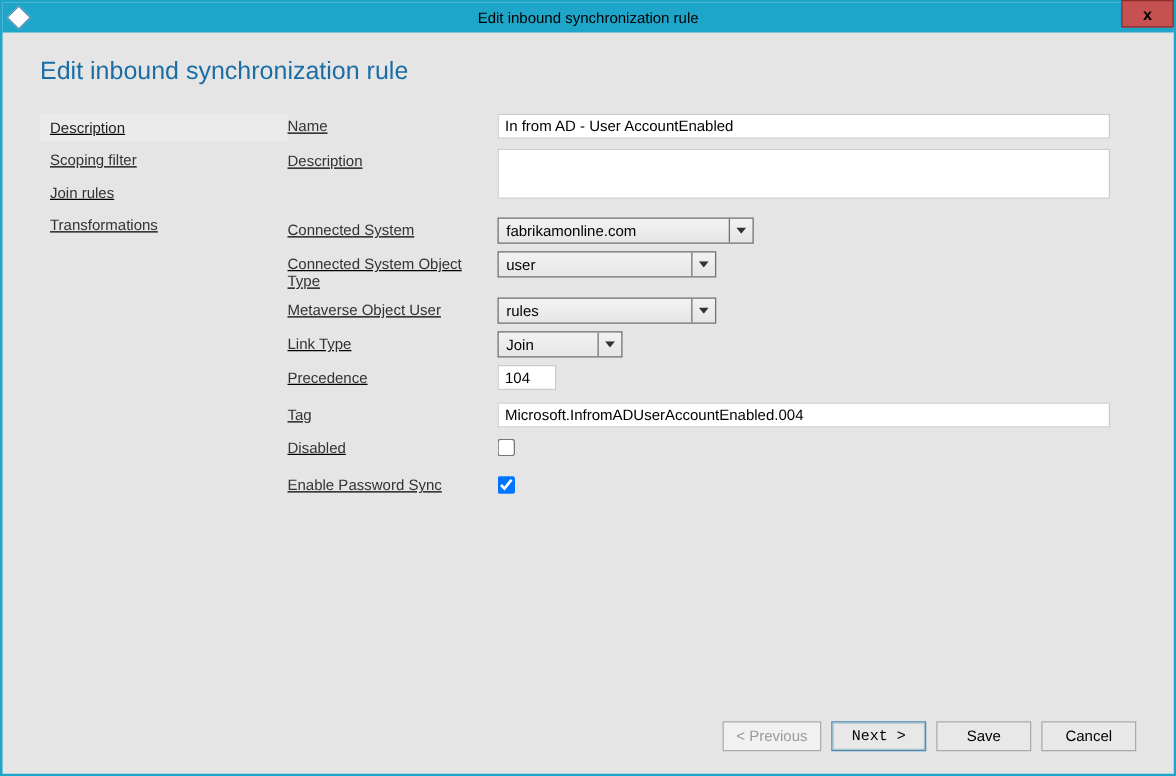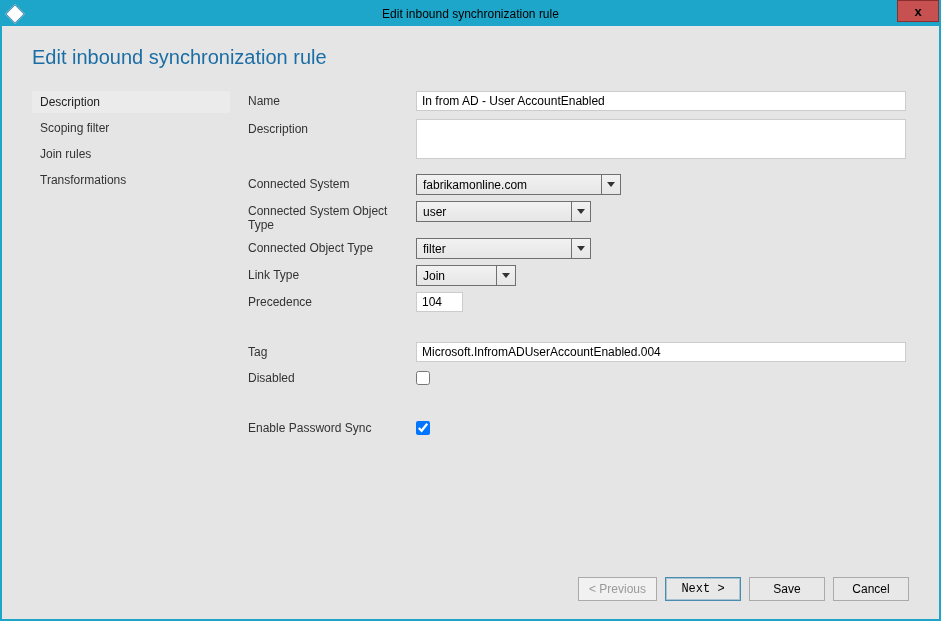--- a/index.html
+++ b/index.html
@@ -67,21 +67,21 @@
   }
   .page-heading {
     font-size: 20px;
     font-weight: 400;
     color: #1b6ea5;
     margin-bottom: 22px;
   }
   .body-area {
     flex: 1;
     display: flex;
-    gap: 18px;
+    text-decoration: underline;
   }
   .sidebar {
     width: 198px;
     flex-shrink: 0;
   }
   .sidebar-item {
     padding: 4px 8px;
     font-size: 12px;
     color: #333;
     cursor: pointer;
@@ -182,21 +182,21 @@
     color: #9a9a9a;
     background: #f1f1f1;
     cursor: default;
   }
   .btn.default {
     border: 1px solid #4a8bb0;
     box-shadow: inset 0 0 0 1px rgba(74,139,176,0.4);
     font-family: Liberation Mono, monospace;
   }
   .row-gap-lg { margin-bottom: 8px; }
-  .row-gap-top { margin-top: 24px; }
+  .row-gap-top { margin-top: 4px; }
 </style>
 </head>
 <body>
 
 <div class="window">
   <div class="titlebar">
     <div class="titlebar-icon"></div>
     <div class="titlebar-title">Edit inbound synchronization rule</div>
     <div class="close-btn">
       <span>x</span>
@@ -261,24 +261,24 @@
               <div class="combo-arrow">
                   <svg width="8" height="5">
                     <polygon points="0,0 8,0 4,5" fill="#333"></polygon>
                   </svg>
                 </div>
             </div>
           </div>
         </div>
 
         <div class="form-row">
-          <div class="form-label">Connected Object Type</div>
+          <div class="form-label">Metaverse Object User</div>
           <div class="form-ctrl">
             <div class="combo w175">
-              <div class="combo-text">filter</div>
+              <div class="combo-text">rules</div>
               <div class="combo-arrow">
                   <svg width="8" height="5">
                     <polygon points="0,0 8,0 4,5" fill="#333"></polygon>
                   </svg>
                 </div>
             </div>
           </div>
         </div>
 
         <div class="form-row">

